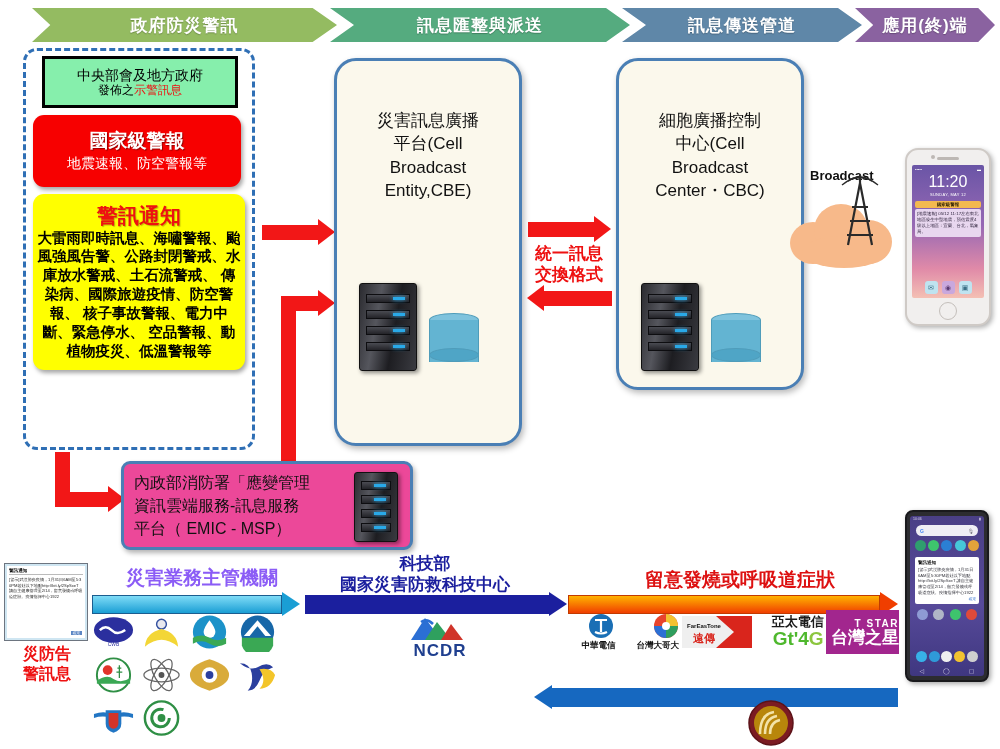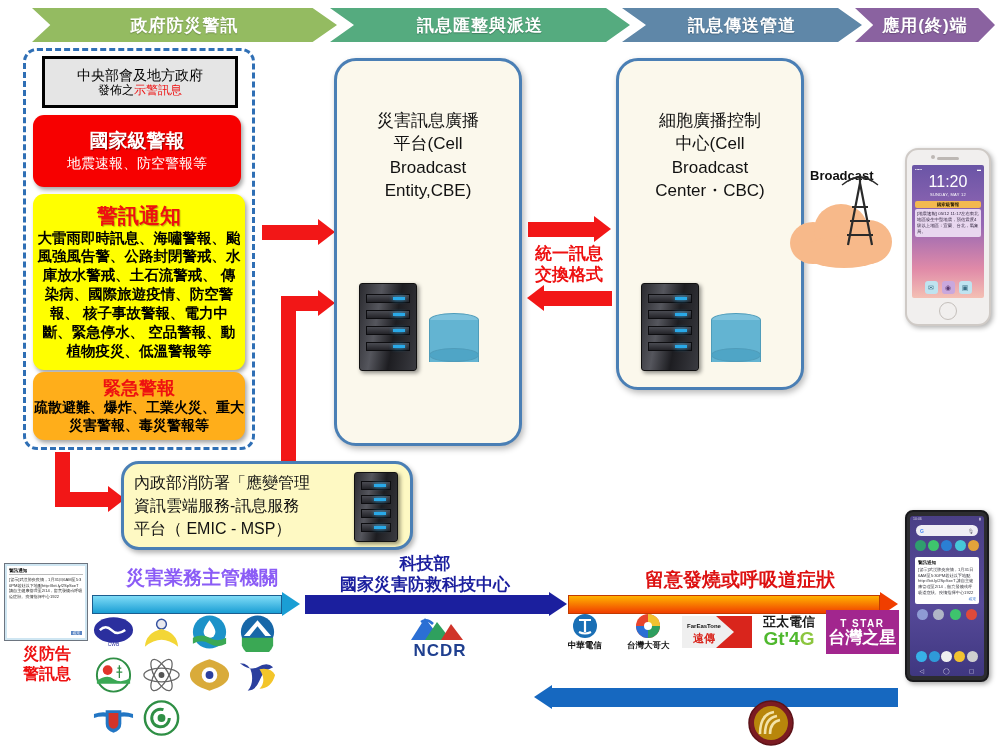--- a/index.html
+++ b/index.html
@@ -31,21 +31,21 @@
 
   
   .dashed-box {
     left:23px; top:48px; width:232px; height:402px;
     border:3px dashed #2f6fb5; border-radius:14px;
   }
 
   
   .card-white {
     left:42px; top:56px; width:196px; height:52px;
-    background:#e5e5e5; border:3px solid #000;
+    background:#86efac; border:3px solid #000;
     display:flex; flex-direction:column; align-items:center; justify-content:center;
   }
   .cw-l1 { font-size:14px; color:#000; line-height:1.15; }
   .cw-l2 { font-size:12px; font-weight:normal; color:#000; line-height:1.2; }
   .cw-l2 em { font-style:normal; color:#ee1111; }
 
   .card {
     border-radius:11px; display:flex; flex-direction:column;
     align-items:center; justify-content:center; text-align:center;
     box-shadow:2px 3px 4px rgba(0,0,0,.35);
@@ -60,21 +60,21 @@
   .card-yel .t { font-size:21px; font-weight:bold; color:#ee1111; line-height:1.2;
                  text-shadow:1px 1px 1px rgba(0,0,0,.25); }
   .card-yel .b { font-size:14.5px; color:#000; line-height:1.3; padding:0 4px;
                  font-weight:bold; text-align:center; }
   .card-org .t { font-size:18px; font-weight:bold; color:#ee1111; line-height:1.2; }
   .card-org .b { font-size:14px; color:#000; line-height:1.25; font-weight:bold; }
 
   
   .emic {
     left:121px; top:461px; width:292px; height:89px;
-    background:#fef9c3; border:3px solid #4a7fb5; border-radius:18px;
+    background:#ec4899; border:3px solid #4a7fb5; border-radius:9px;
     box-shadow:2px 3px 5px rgba(0,0,0,.3);
     display:flex; align-items:center; padding-left:10px;
   }
   .emic .txt { font-size:16px; color:#111; line-height:1.45; width:215px; }
 
   
   .panel {
     background:#fbf8ec; border:3px solid #4a7fb5; border-radius:22px;
     box-shadow:2px 3px 6px rgba(0,0,0,.28);
   }
@@ -199,21 +199,21 @@
   .ft-navy  { left:300px; top:553px; width:250px; font-size:17px; color:#1b1f9e; line-height:1.25; }
   .ft-org   { left:600px; top:567px; width:280px; font-size:19px; color:#dd1111; }
   .ft-blue  { left:600px; top:664px; width:280px; font-size:18px; color:#1668c0; }
 
   
   .agencies { left:92px; top:612px; width:190px; }
   .agencies .row { display:flex; gap:5px; margin-bottom:3px; }
   .logo { width:43px; height:40px; position:relative; border-radius:3px; }
 
   .carriers { left:554px; top:608px; width:345px; height:48px; display:flex; align-items:center; gap:2px; }
-  .carrier { height:46px; display:flex; flex-direction:column; align-items:center; justify-content:center; }
+  .carrier { height:46px; display:flex; flex-direction:column; align-items:flex-end; justify-content:center; }
   .carrier .nm { font-size:8.5px; font-weight:bold; color:#111; margin-top:1px; }
 
   .ncdr { left:385px; top:612px; width:110px; height:48px;
           display:flex; flex-direction:column; align-items:center; justify-content:center; }
   .ncdr .word { font-size:17px; font-weight:bold; color:#1f3f8f; letter-spacing:1px; line-height:1; }
 
   .ncc-logo { left:748px; top:700px; width:46px; height:46px; }
 </style>
 </head>
 <body>
@@ -245,24 +245,20 @@
   <div class="abs card card-red">
     <div class="t">國家級警報</div>
     <div class="b">地震速報、防空警報等</div>
   </div>
 
   <div class="abs card card-yel">
     <div class="t">警訊通知</div>
     <div class="b">大雷雨即時訊息、海嘯警報、颱風強風告警、公路封閉警戒、水庫放水警戒、土石流警戒、 傳染病、國際旅遊疫情、防空警報、 核子事故警報、電力中斷、緊急停水、 空品警報、動植物疫災、低溫警報等</div>
   </div>
 
-  <div class="abs card card-org">
-    <div class="t">緊急警報</div>
-    <div class="b">疏散避難、爆炸、工業火災、重大災害警報、毒災警報等</div>
-  </div>
 
   <div class="abs ar-shaft" style="left:262px;top:225px;width:58px;height:15px;"></div>
   <div class="abs ar-head ar-right" style="left:318px;top:219px;"></div>
 
   <div class="abs ar-shaft" style="left:281px;top:296px;width:15px;height:170px;"></div>
   <div class="abs ar-shaft" style="left:281px;top:296px;width:39px;height:15px;"></div>
   <div class="abs ar-head ar-right" style="left:318px;top:290px;"></div>
 
   <div class="abs ar-shaft" style="left:55px;top:452px;width:15px;height:40px;"></div>
   <div class="abs ar-shaft" style="left:55px;top:492px;width:55px;height:15px;"></div>

